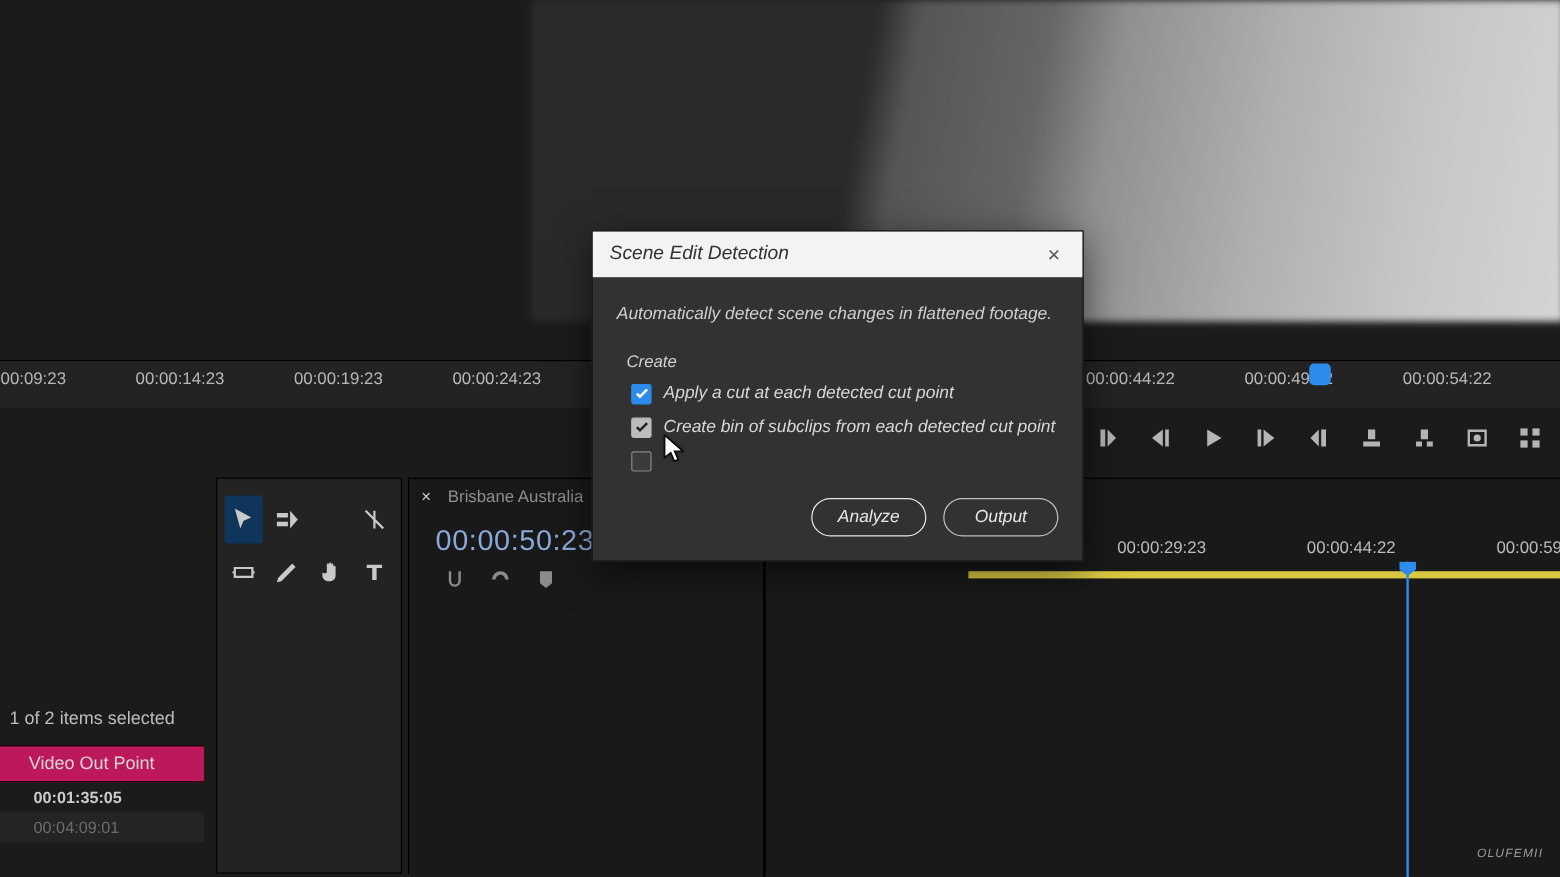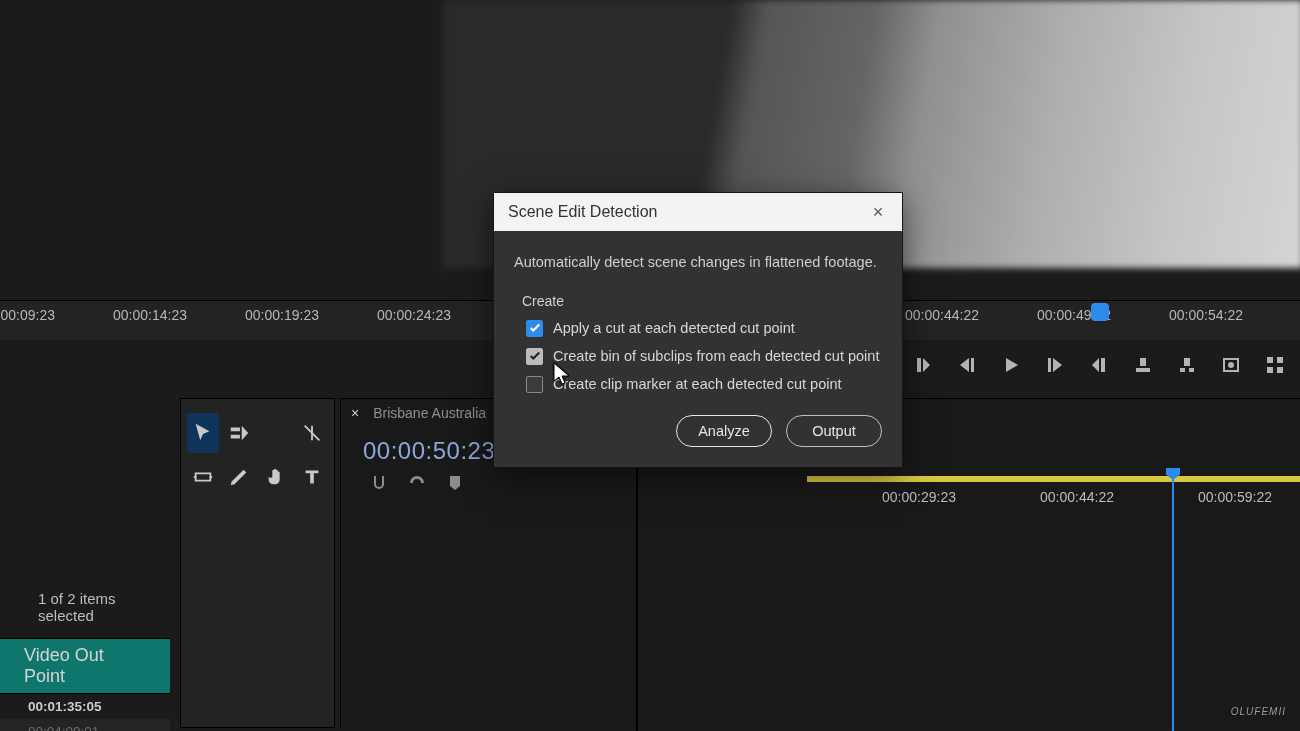--- a/index.html
+++ b/index.html
@@ -69,25 +69,25 @@
   #transport .tbtn svg { width: 20px; height: 20px; fill: #cfcfcf; }
 
   
   #project-strip {
     position: absolute;
     left: 0; top: 582px;
     width: 170px;
   }
   #selected-count {
     font-size: 15px; color: #bdbdbd;
-    padding: 8px 38px 14px;
+    padding: 8px 8px 14px;
   }
   #col-header {
-    background: #0f766e;
-    font-size: 18px; color: #d4d4d4;
+    background: #be185d;
+    font-size: 15px; color: #d4d4d4;
     padding: 6px 24px;
     border-top: 1px solid #000;
     border-bottom: 1px solid #000;
   }
   #row1, #row2 {
     font-size: 13.5px;
     padding: 5px 28px;
   }
   #row1 { color: #cccccc; font-weight: bold; }
   #row2 { color: #6d6d6d; background: #3a3a3a4d; }
@@ -138,22 +138,22 @@
   }
   #tl-toolbar {
     display: flex; gap: 18px;
     padding: 4px 0 0 28px;
   }
   #tl-toolbar svg { width: 20px; height: 20px; fill: #8c8c8c; }
 
   
   #lower-ruler {
     position: absolute;
-    left: 607px; top: 442px;
-    right: 0; height: 30px; margin-top: 41px;
+    left: 656px; top: 442px;
+    right: 0; height: 30px;
   }
   #lower-ruler .tick {
     position: absolute; top: 6px;
     font-size: 14px; color: #bcbcbc;
     transform: translateX(-50%);
     white-space: nowrap;
   }
   
   #workarea {
     position: absolute;
@@ -186,20 +186,21 @@
 
   
   #dialog {
     position: absolute;
     left: 493px; top: 192px;
     width: 410px;
     background: #323232;
     border: 1px solid #151515;
     box-shadow: 0 8px 30px rgba(0,0,0,.55);
     z-index: 50;
+    font-style: italic;
   }
   #dlg-titlebar {
     background: #f3f3f3;
     color: #333;
     height: 38px;
     display: flex; align-items: center;
     padding: 0 14px;
     font-size: 16px;
   }
   #dlg-close {
@@ -444,21 +445,20 @@
       <div class="chk checked-grey">
         <svg viewBox="0 0 14 14">
             <path d="M2 7l3 3 7-7"></path>
           </svg>
       </div>
       <span class="chk-label">Create bin of subclips from each detected cut point</span>
     </div>
 
     <div class="chk-row">
       <div class="chk"></div>
-      <span class="chk-label">Create clip marker at each detected cut point</span>
     </div>
 
     <div id="dlg-buttons">
       <div class="dlg-btn primary">Analyze</div>
       <div class="dlg-btn">Output</div>
     </div>
   </div>
 </div>
 
 <div id="cursor">

